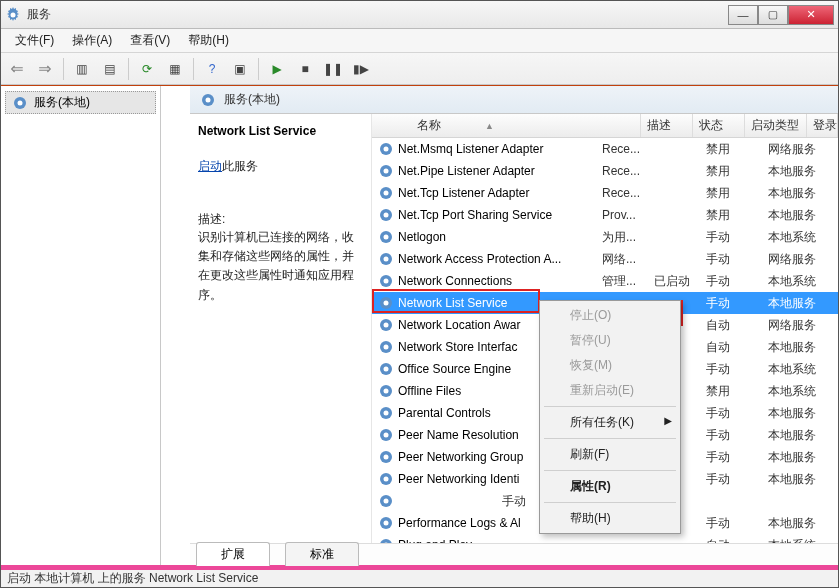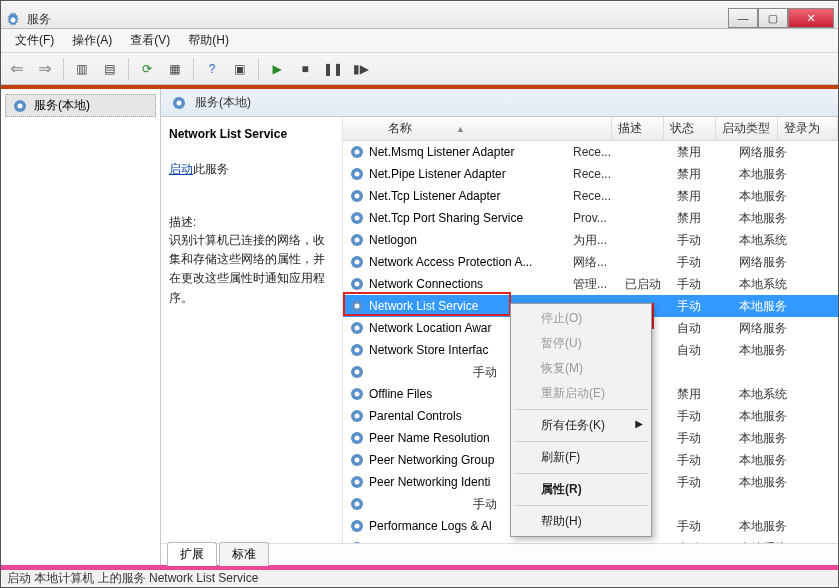--- a/index.html
+++ b/index.html
@@ -1,29 +1,29 @@
 <!DOCTYPE html>
 <html><head>
 <meta charset="utf-8">
 <style>
 * { box-sizing: border-box; margin: 0; padding: 0; font-family: "Microsoft YaHei", Tahoma, sans-serif; font-size: 12px; }
 body { background: #5a7a4a; width: 839px; height: 588px; position: relative; }
 .window { position: absolute; top: 0; left: 0; width: 839px; height: 588px; background: #fff; border: 1px solid #555; display: flex; flex-direction: column; }
-.titlebar { height: 28px; background: linear-gradient(#f7f7f7,#e8e8e8); display: flex; align-items: flex-end; padding: 0 4px; border-bottom: 1px solid #bbb; }
+.titlebar { height: 28px; background: linear-gradient(#f7f7f7,#e8e8e8); display: flex; align-items: center; padding: 0 4px; border-bottom: 1px solid #bbb; }
 .titlebar .icon { width: 16px; height: 16px; margin-right: 6px; }
 .titlebar .title { flex: 1; color: #333; }
 .winbtns { display: flex; gap: 0; }
 .winbtn { width: 30px; height: 20px; border: 1px solid #888; background: linear-gradient(#f7f7f7,#ddd); display: flex; align-items: center; justify-content: center; font-size: 11px; color: #333; }
 .winbtn.close { width: 46px; background: linear-gradient(#e67,#c23); color: #fff; }
 .menubar { height: 24px; background: #f6f6f6; display: flex; align-items: center; padding: 0 6px; gap: 2px; border-bottom: 1px solid #d5d5d5; }
 .menubar span { padding: 2px 8px; color: #222; cursor: default; }
 .toolbar { height: 32px; background: linear-gradient(#f6f6f6,#eee); display: flex; align-items: center; padding: 0 4px; gap: 4px; border-bottom: 1px solid #c8c8c8; }
 .tbtn { width: 24px; height: 24px; display: flex; align-items: center; justify-content: center; border: 1px solid transparent; border-radius: 2px; cursor: pointer; color: #444; }
 .tsep { width: 1px; height: 22px; background: #ccc; margin: 0 2px; }
-.body { flex: 1; display: flex; border-top: 4px solid #c2410c; min-height: 0; }
+.body { flex: 1; display: flex; border-top: 1px solid #c2410c; min-height: 0; gap: 29px; }
 .leftpane { width: 160px; border-right: 1px solid #c8c8c8; background: #fff; padding: 4px 0; }
 .leftpane .node { display: flex; align-items: center; padding: 2px 6px; gap: 6px; }
 .leftpane .node.selected { background: #e6e6e6; border: 1px dotted #999; margin: 1px 4px; }
 .rightpane { flex: 1; display: flex; flex-direction: column; min-width: 0; position: relative; }
 .panelhdr { height: 28px; background: linear-gradient(#eef3f8,#e2ebf3); display: flex; align-items: center; padding: 0 10px; gap: 8px; border-bottom: 1px solid #c8c8c8; color: #333; }
 .content { flex: 1; display: flex; min-height: 0; }
 .detail { width: 182px; padding: 10px 8px; font-size: 12px; color: #222; border-right: 1px solid #e6e6e6; }
 .detail .svcname { font-weight: bold; color: #000; margin-bottom: 20px; }
 .detail .link { color: #0645ad; text-decoration: underline; cursor: pointer; }
 .detail .desclbl { margin-top: 36px; }
@@ -46,21 +46,21 @@
 .row.selected { background: #3399ff; color: #fff; }
 .row.selected .nm, .row.selected .dc, .row.selected .st, .row.selected .sp, .row.selected .lg { color: #fff; }
 .hlbox { position: absolute; border: 2px solid #d22; pointer-events: none; }
 .ctxmenu { position: absolute; left: 515px; top: 297px; width: 142px; background: #f2f2f2; border: 1px solid #9a9a9a; box-shadow: 3px 3px 6px rgba(0,0,0,.25); z-index: 20; padding: 2px; }
 .ctxitem { padding: 4px 10px 4px 28px; color: #222; cursor: default; position: relative; }
 .ctxitem.disabled { color: #9a9a9a; }
 .ctxitem.sel { background: #e8eef7; border: 1px solid #aac; padding: 3px 9px 3px 27px; }
 .ctxitem .sub { position: absolute; right: 6px; top: 5px; font-size: 10px; }
 .ctxsep { height: 1px; background: #cfcfcf; margin: 3px 2px; }
 .tabs { height: 22px; display: flex; align-items: flex-end; padding-left: 6px; border-top: 1px solid #ddd; background: #fdfdfd; }
-.tab { padding: 3px 12px; border: 1px solid #bbb; border-bottom: none; background: #f4f4f4; margin-right: 2px; border-radius: 3px 3px 0 0; cursor: pointer; position: relative; top: 1px; }
+.tab { padding: 3px 24px; border: 1px solid #bbb; border-bottom: none; background: #f4f4f4; margin-right: 15px; border-radius: 3px 3px 0 0; cursor: pointer; position: relative; top: 1px; }
 .tab.active { background: #fff; }
 .status { height: 22px; background: #f2f2f2; border-top: 5px solid #ec4899; display: flex; align-items: center; padding: 0 6px; color: #333; }
 svg.gear { fill: #5a8fc8; }
 .arrow { font-size: 16px; color: #888; }
 .green { color: #2a8a2a; }
 </style>
 </head>
 <body>
 
 <div class="window">
@@ -258,20 +258,21 @@
                 <span class="dc"></span>
                 <span class="st"></span>
                 <span class="sp">自动</span>
                 <span class="lg">本地服务</span>
               </div>
               <div class="row">
                 <svg class="cic gear" viewBox="0 0 16 16">
                   <circle cx="8" cy="8" r="6" fill="#5a8fc8"></circle>
                   <circle cx="8" cy="8" r="2.5" fill="#fff"></circle>
                 </svg>
+                <span class="nm">Office Source Engine</span>
                 <span class="dc"></span>
                 <span class="st"></span>
                 <span class="sp">手动</span>
                 <span class="lg">本地系统</span>
               </div>
               <div class="row">
                 <svg class="cic gear" viewBox="0 0 16 16">
                   <circle cx="8" cy="8" r="6" fill="#5a8fc8"></circle>
                   <circle cx="8" cy="8" r="2.5" fill="#fff"></circle>
                 </svg>

